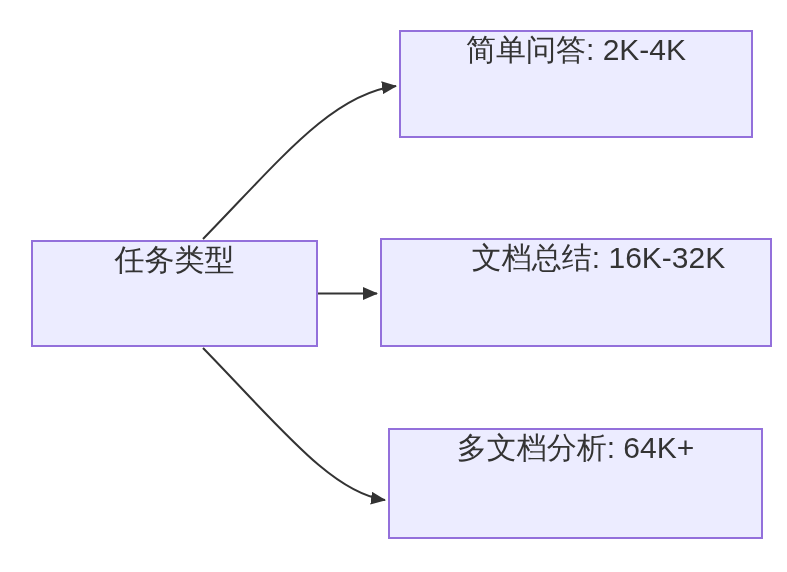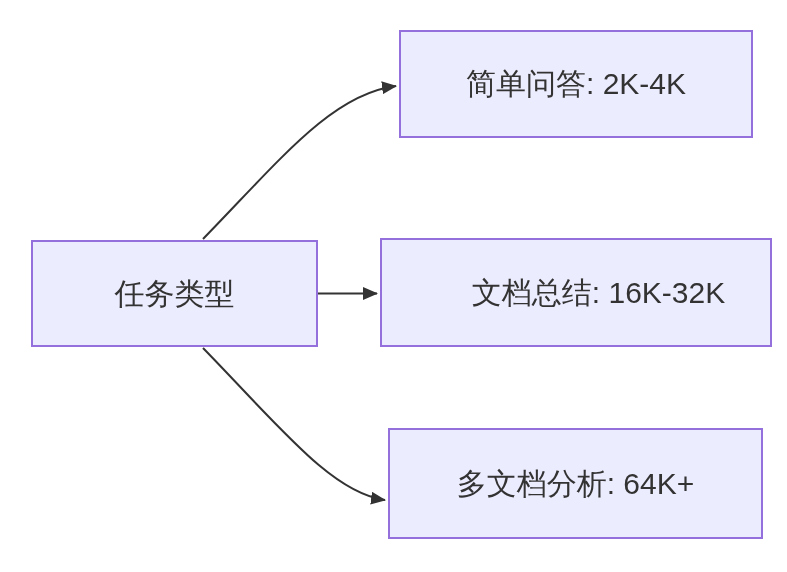--- a/index.html
+++ b/index.html
@@ -32,21 +32,21 @@
     stroke: var(--edge-color);
     stroke-width: 2px;
   }
   .arrowhead { fill: var(--edge-color); }
 
   .node {
     position: absolute;
     background: var(--node-fill);
     border: 2.5px solid var(--node-border);
     display: flex;
-    align-items: center;
+    align-items: flex-start;
     justify-content: center;
   }
   .node .label {
     color: var(--text-color);
     font-size: 30px;
     line-height: 1.2;
     white-space: nowrap;
     text-align: center;
   }
 

